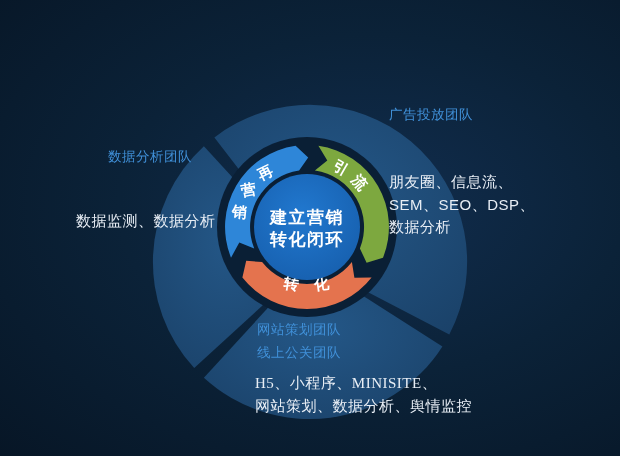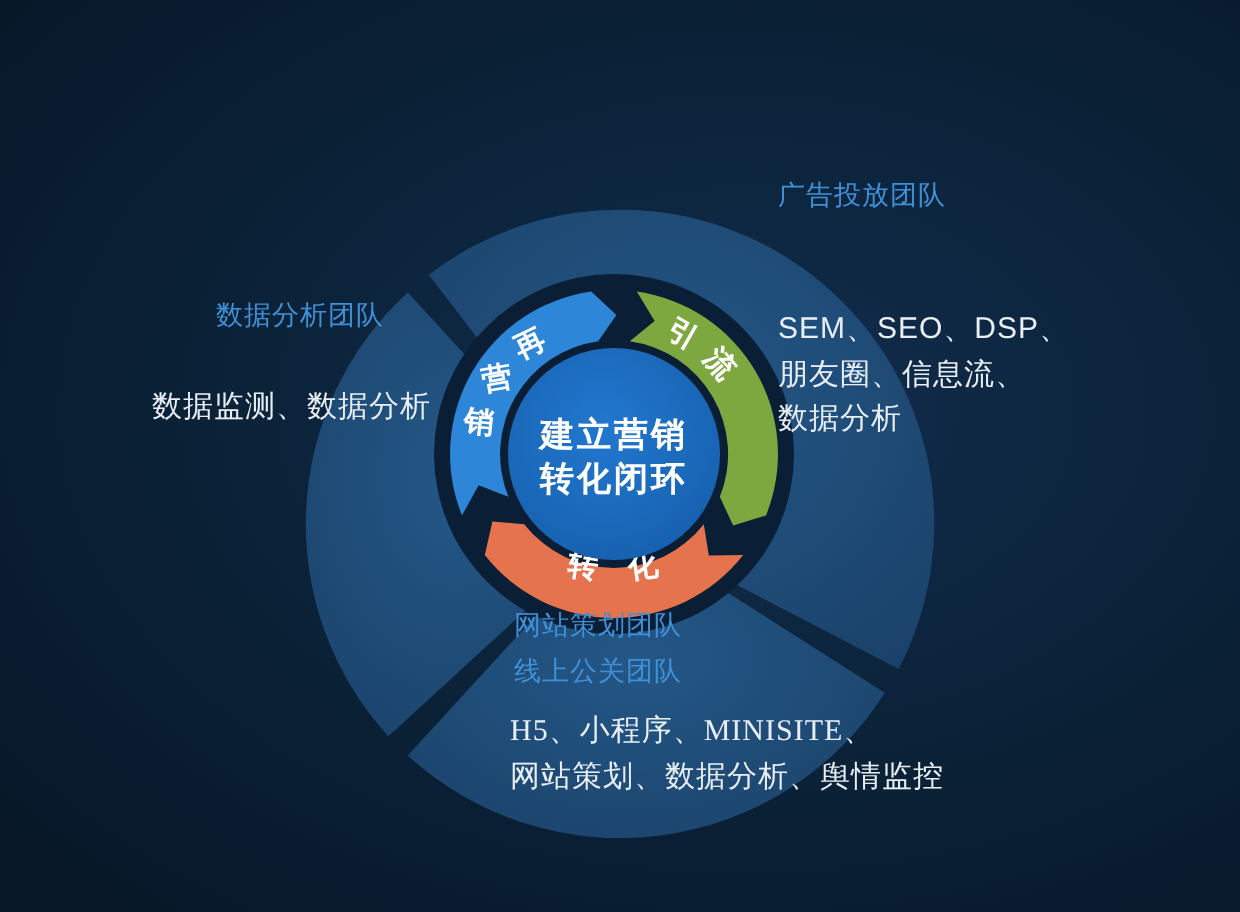--- a/index.html
+++ b/index.html
@@ -10,21 +10,21 @@
   }
   .stage {
     position: relative;
     width: 620px;
     height: 456px;
     overflow: hidden;
     background: radial-gradient(ellipse at 60% 45%, #112d4e 0%, #0b2238 48%, #071626 100%);
   }
   .stage svg { position: absolute; left: 0; top: 0; }
 
-  .anno { position: absolute; }
+  .anno { position: absolute; margin-top: 17px; }
   .team-line {
     color: #4090d8;
     font-size: 13.5px;
     line-height: 23px;
     letter-spacing: 0.5px;
     font-weight: 500;
     white-space: nowrap;
   }
   .detail-line {
     color: #e8eef5;
@@ -80,33 +80,33 @@
     <text class="ring-char" x="360" y="182.5" text-anchor="middle" dominant-baseline="central" transform="rotate(50 360 182.5)">流</text>
 
     <text class="ring-char" x="292" y="283.5" text-anchor="middle" dominant-baseline="central" transform="rotate(8 292 283.5)">转</text>
     <text class="ring-char" x="322" y="283.5" text-anchor="middle" dominant-baseline="central" transform="rotate(-8 322 283.5)">化</text>
 
     <circle cx="307" cy="227" r="53" fill="url(#hubGrad)"></circle>
     <text class="hub-text" x="307" y="223" text-anchor="middle" font-size="17">建立营销</text>
     <text class="hub-text" x="307" y="245" text-anchor="middle" font-size="17">转化闭环</text>
   </svg>
 
-  <div class="anno" style="left:108px; top:146px;">
+  <div class="anno" style="left:108px; top:128px;">
     <div class="team-line">数据分析团队</div>
   </div>
   <div class="anno" style="left:76px; top:193px;">
     <div class="detail-line">数据监测、数据分析</div>
   </div>
 
   <div class="anno" style="left:389px; top:86px;">
     <div class="team-line">广告投放团队</div>
   </div>
   <div class="anno" style="left:389px; top:154px;">
+    <div class="detail-line">朋友圈、信息流、</div>
     <div class="detail-line">SEM、SEO、DSP、</div>
-    <div class="detail-line">朋友圈、信息流、</div>
     <div class="detail-line">数据分析</div>
   </div>
 
   <div class="anno" style="left:257px; top:301px;">
     <div class="team-line">网站策划团队</div>
     <div class="team-line">线上公关团队</div>
   </div>
   <div class="anno" style="left:255px; top:355px;font-family:Liberation Serif, serif;">
     <div class="detail-line">H5、小程序、MINISITE、</div>
     <div class="detail-line">网站策划、数据分析、舆情监控</div>

